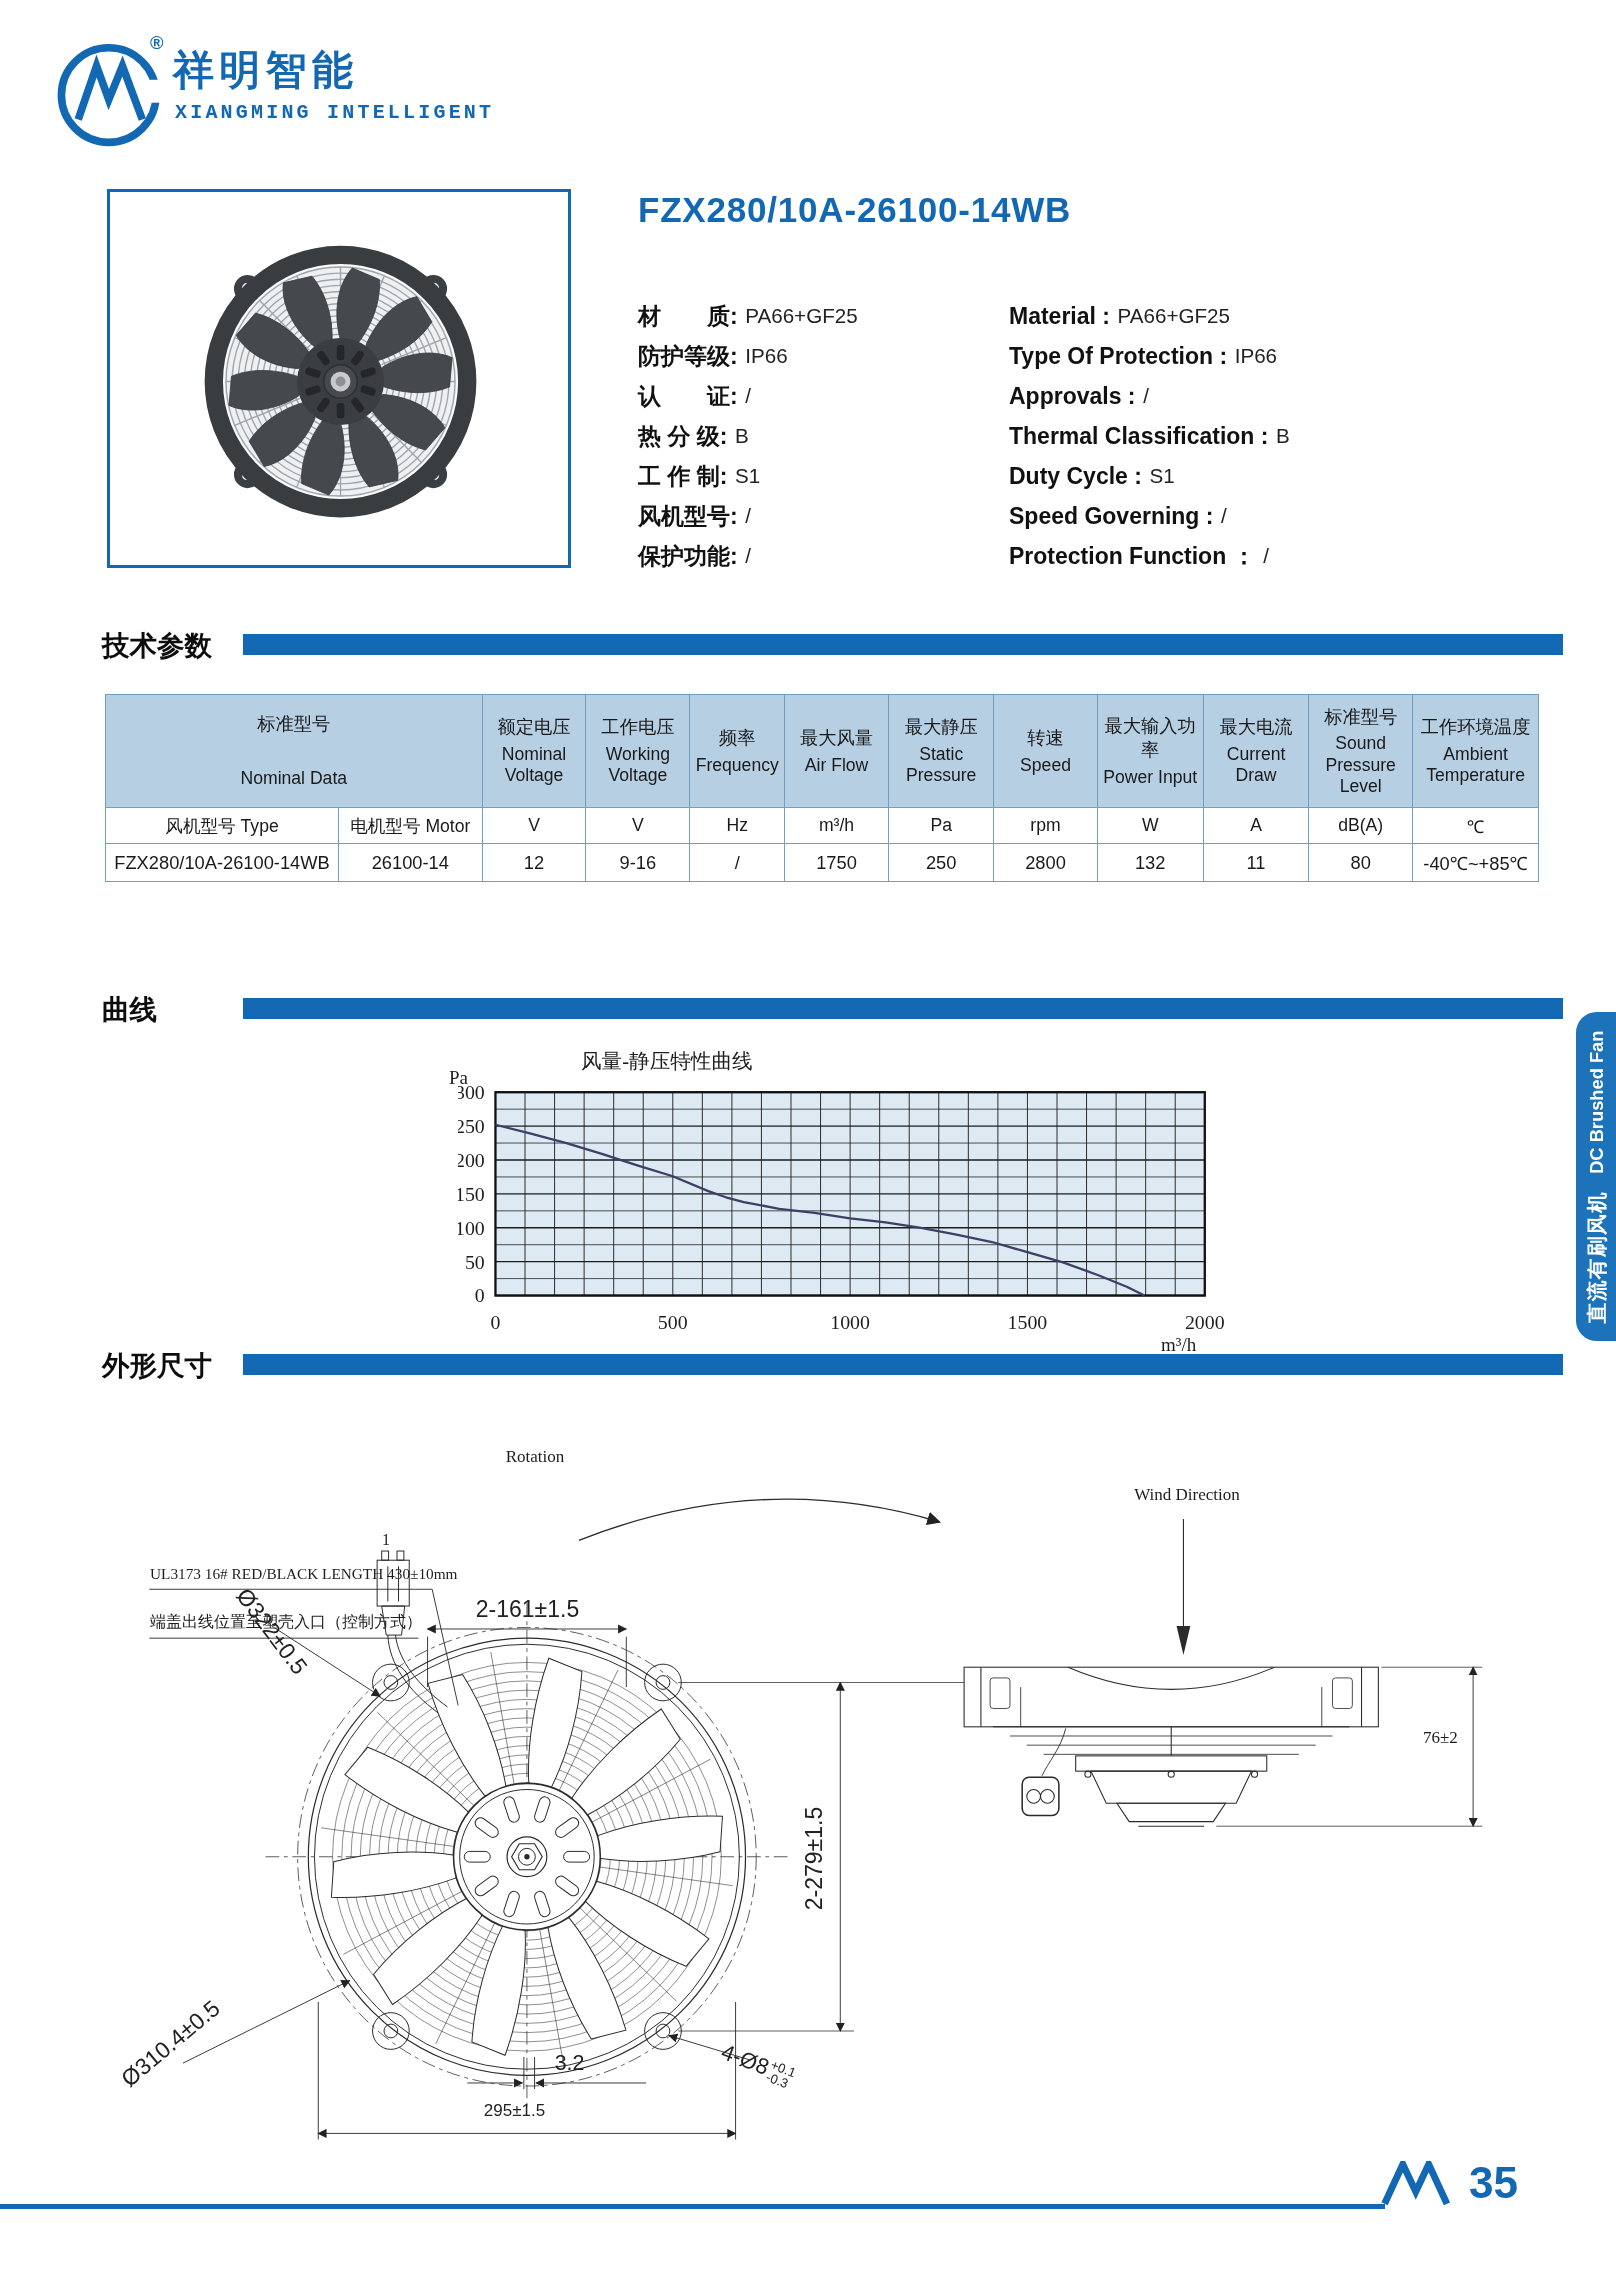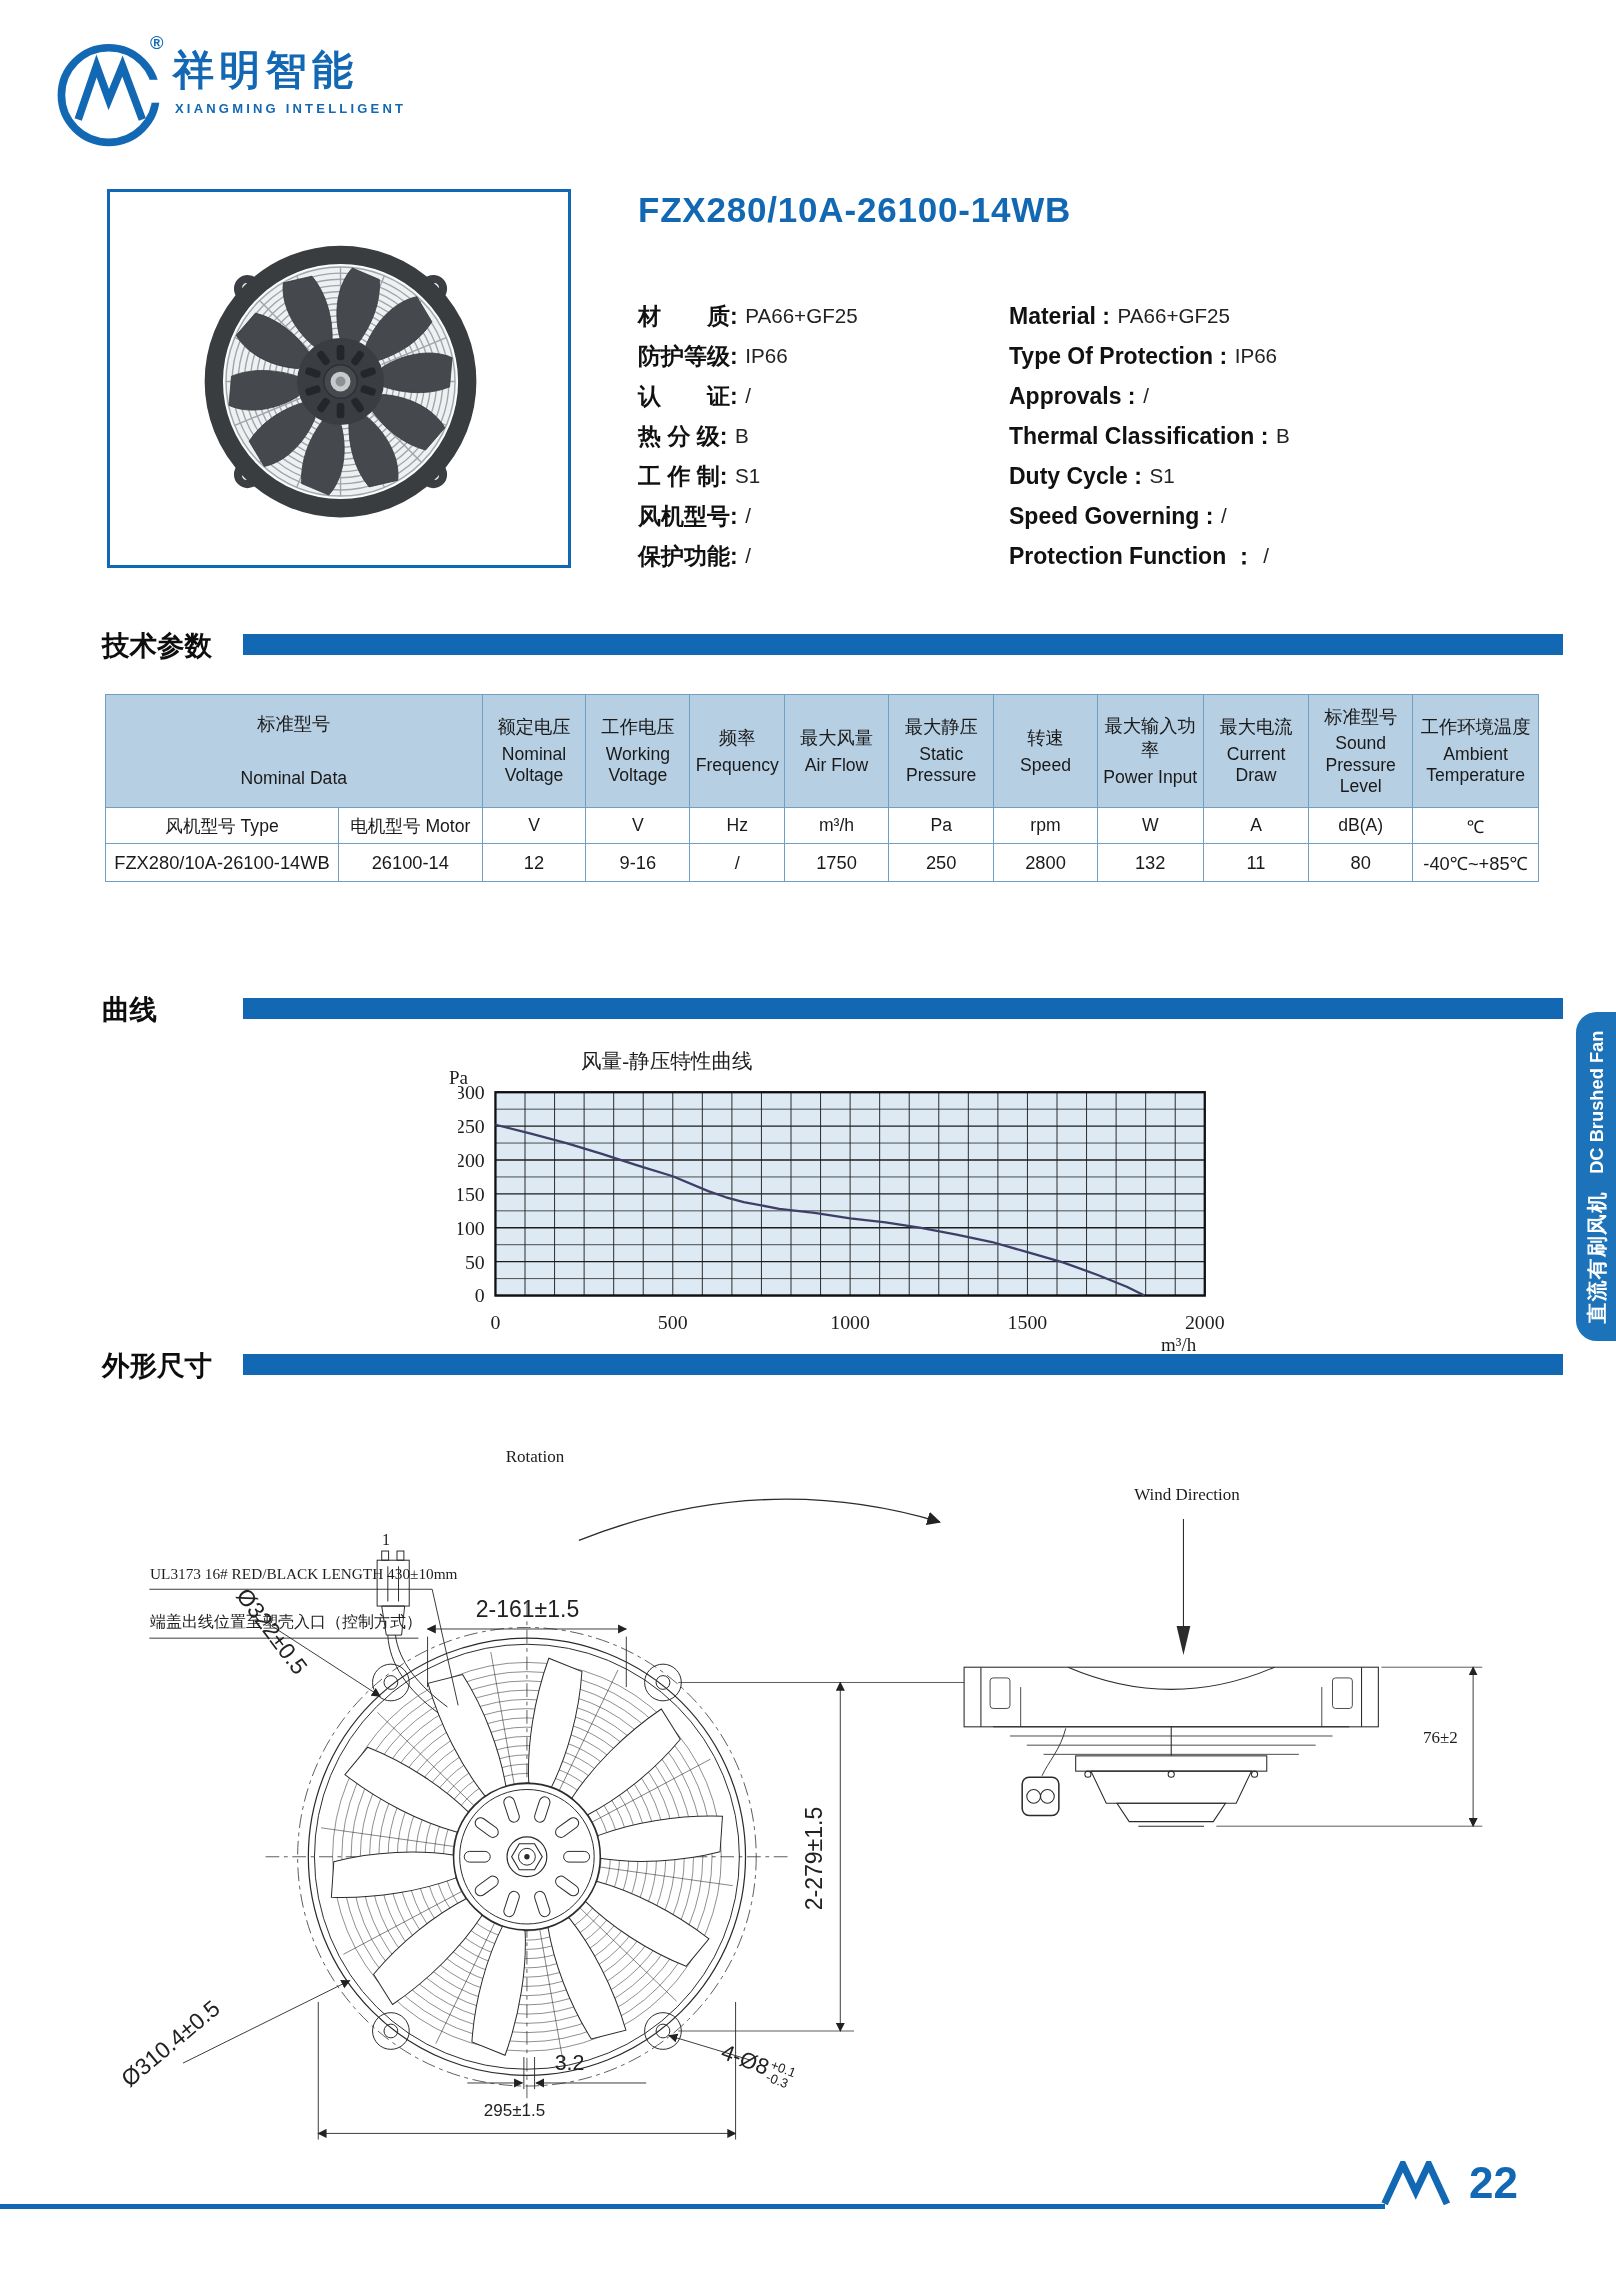--- a/index.html
+++ b/index.html
@@ -1,21 +1,21 @@
 <!DOCTYPE html>
 <html style="--accent: #1268b3; --table-header-bg: #b6cfe3; --table-border: #6fa0c4; --chart-plot-bg: #dde9f3; --curve: #3c3f66; --tab-bg: #1d73b9;font-size:12.2px"><head>
 <meta charset="utf-8">
 <style>
   html,body{margin:0;padding:0;background:#ffffff;}
   #page{position:relative;width:1617px;height:2284px;background:#fff;overflow:hidden;
         font-family:"Liberation Sans",sans-serif;color:#1a1a1a;}
   .abs{position:absolute;}
   
   .brand-cn{font-size:41px;font-weight:700;color:var(--accent);letter-spacing:5.3px;}
-  .brand-en{font-size:13px;font-weight:700;color:var(--accent);letter-spacing:3.2px;}
+  .brand-en{font-size:20px;font-weight:700;color:var(--accent);letter-spacing:3.2px;font-family:Liberation Mono, monospace;}
   .reg-mark{font-size:18.3px;color:var(--accent);font-weight:700;}
   
   .img-box{width:458px;height:373px;border:3.1px solid var(--accent);background:#fff;}
   .prod-title{font-size:35px;font-weight:700;color:var(--accent);letter-spacing:0.8px;}
   .spec-row{height:40px;display:flex;align-items:center;}
   .spec-row b{font-size:23px;font-weight:700;color:#111;white-space:pre;}
   .spec-row span{font-size:20.6px;color:#222;margin-left:7.6px;}
   
   .sec-title{font-size:27.5px;font-weight:700;color:#0d0d0d;}
   .sec-bar{background:var(--accent);height:21.4px;}
@@ -551,16 +551,16 @@
     <div class="tab-inner">
       <span class="tab-cn">直流有刷风机</span>
       <span class="tab-en">DC Brushed Fan</span>
     </div>
   </div>
 
   <div class="abs" id="footer-line"></div>
   <svg class="abs" style="left:1380px;top:2161px" width="70" height="46" viewBox="0 0 92 60">
     <polyline points="6,56 30,4 47,40 64,4 88,56" fill="none" stroke="#1268b3" stroke-width="9" stroke-linejoin="miter"></polyline>
   </svg>
-  <span class="abs page-num" style="left:1469px;top:2158px">22</span>
+  <span class="abs page-num" style="left:1469px;top:2158px">35</span>
 
 </div>
 
 
 </body></html>

